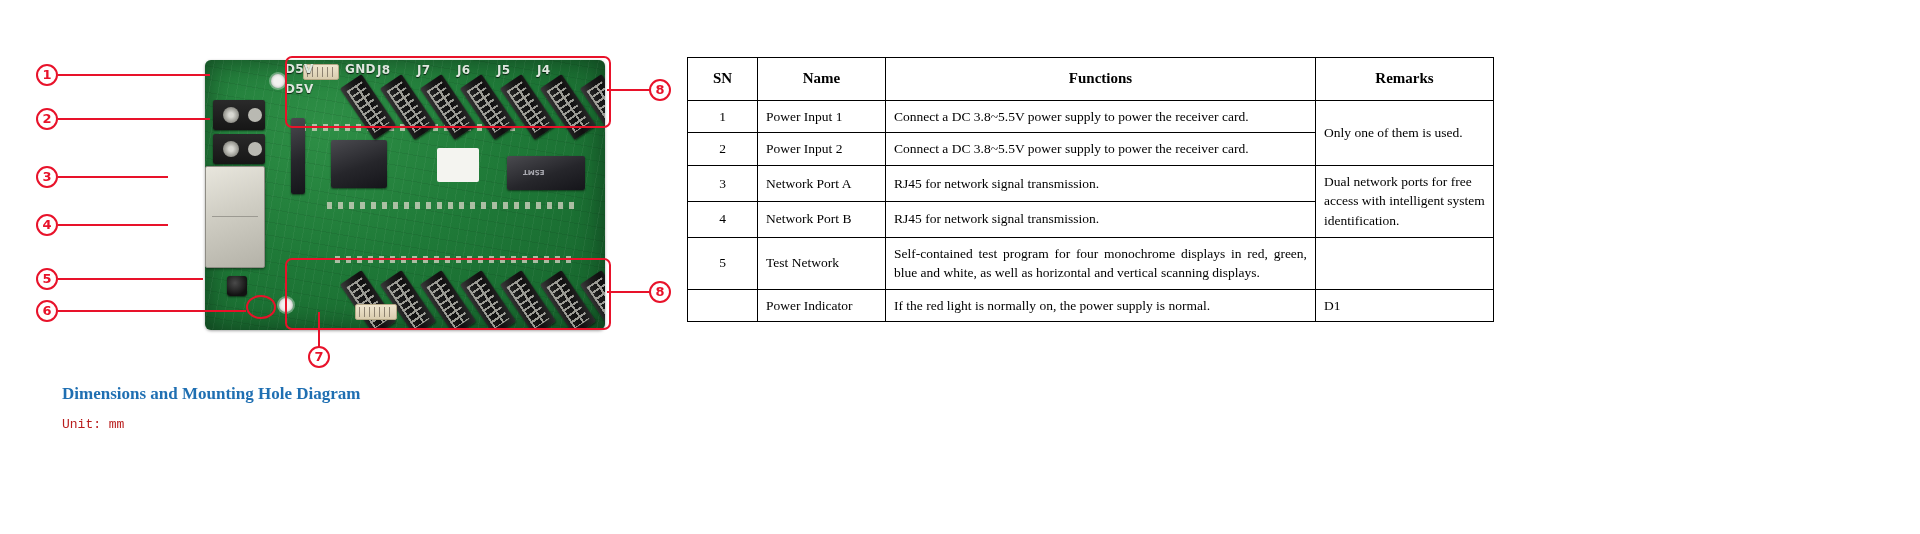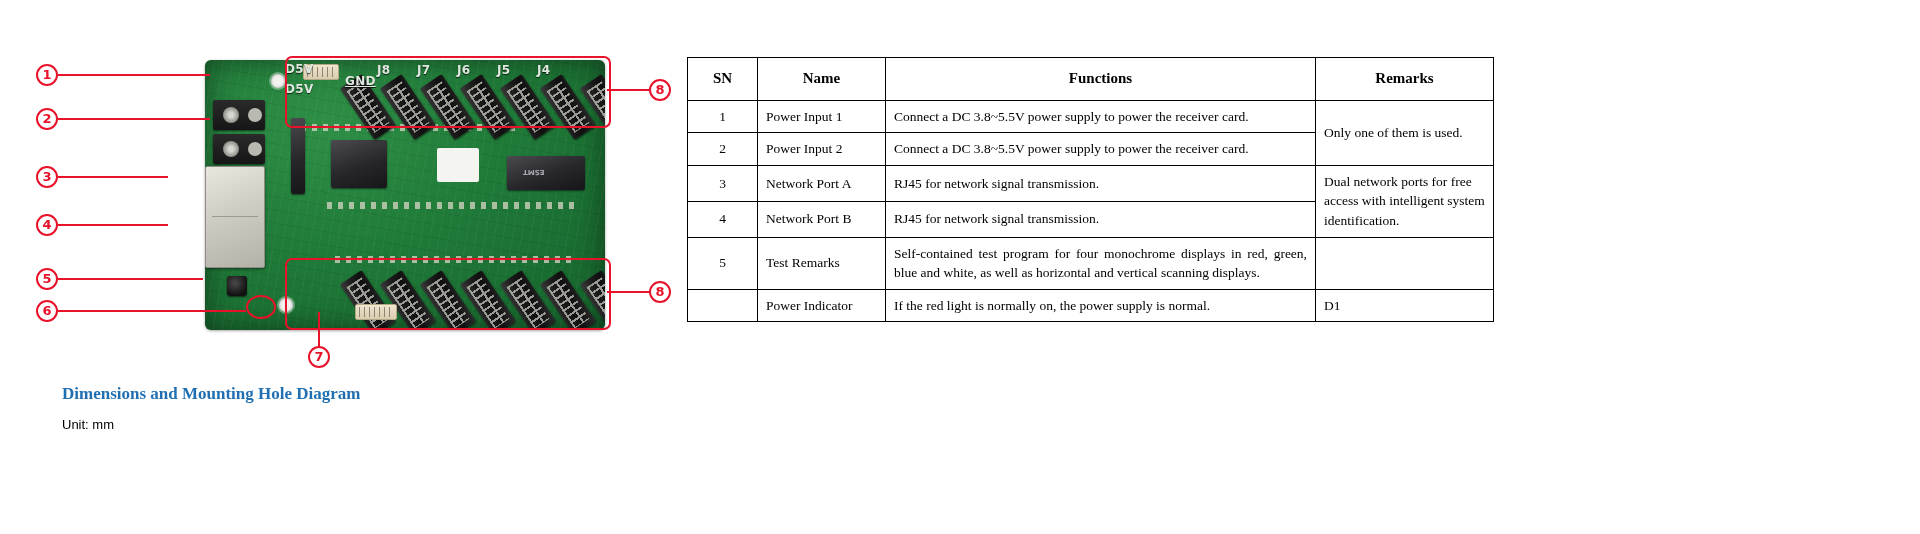--- a/index.html
+++ b/index.html
@@ -236,23 +236,23 @@
     left: 62px; top: 384px;
     font-family: "Liberation Serif", serif;
     font-size: 17px;
     font-weight: bold;
     color: #1f6fb2;
     white-space: nowrap;
   }
   #unit-note {
     position: absolute;
     left: 62px; top: 417px;
-    font-family: Liberation Sans, sans-serif;
+    font-family: Liberation Mono, monospace;
     font-size: 13px;
-    color: #000000;
+    color: #b91c1c;
     white-space: nowrap;
     text-align: right;
   }
 
   
   #spec-table-wrap {
     position: absolute;
     left: 687px; top: 57px;
     width: 806px;
   }
@@ -308,21 +308,21 @@
 
       <div class="rj45"></div>
 
       <div class="test-btn"></div>
 
       <div class="jst j-top"></div>
       <div class="jst j-bottom"></div>
 
       <div class="conn-label" style="left:80px; top:2px;">D5V</div>
       <div class="conn-label" style="left:80px; top:22px;">D5V</div>
-      <div class="conn-label" style="left:140px; top:14px;text-decoration:underline;">GND</div>
+      <div class="conn-label" style="left:140px; top:2px;">GND</div>
 
       <div class="conn" style="left:150px; top:16px;"></div>
       <div class="conn" style="left:190px; top:16px;"></div>
       <div class="conn" style="left:230px; top:16px;"></div>
       <div class="conn" style="left:270px; top:16px;"></div>
       <div class="conn" style="left:310px; top:16px;"></div>
       <div class="conn" style="left:350px; top:16px;"></div>
       <div class="conn" style="left:390px; top:16px;"></div>
 
       <div class="conn-label" style="left:172px; top:3px;">J8</div>
@@ -411,21 +411,21 @@
         <td class="func">RJ45 for network signal transmission.</td>
         <td class="remark" rowspan="2">Dual network ports for free access with intelligent system identification.</td>
       </tr>
       <tr>
         <td class="sn">4</td>
         <td class="name">Network Port B</td>
         <td class="func">RJ45 for network signal transmission.</td>
       </tr>
       <tr>
         <td class="sn">5</td>
-        <td class="name">Test Remarks</td>
+        <td class="name">Test Network</td>
         <td class="func">Self-contained test program for four monochrome displays in red, green, blue and white, as well as horizontal and vertical scanning displays.</td>
         <td class="remark"></td>
       </tr>
       <tr>
         <td class="sn"></td>
         <td class="name">Power Indicator</td>
         <td class="func">If the red light is normally on, the power supply is normal.</td>
         <td class="remark">D1</td>
       </tr>
     </tbody>

